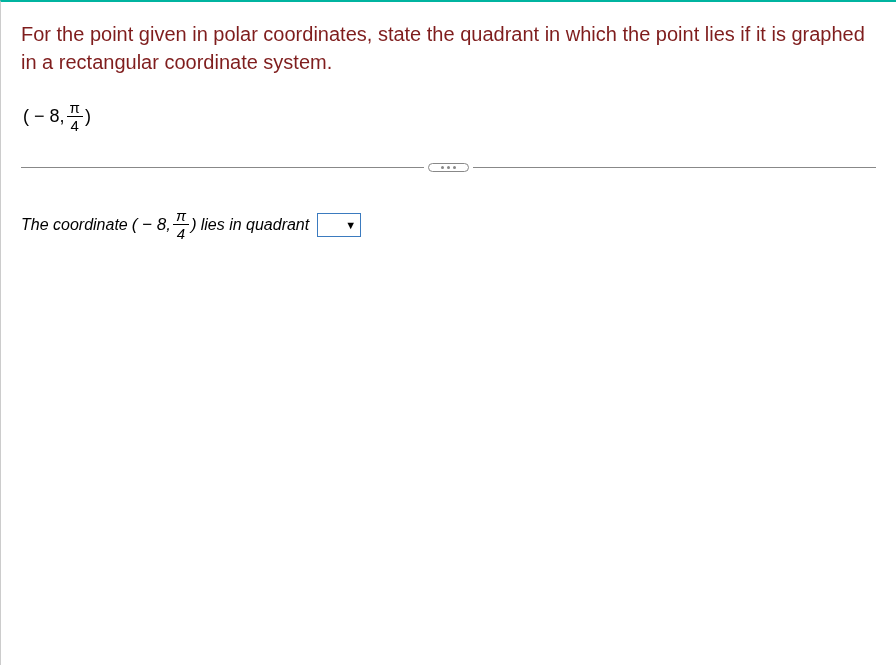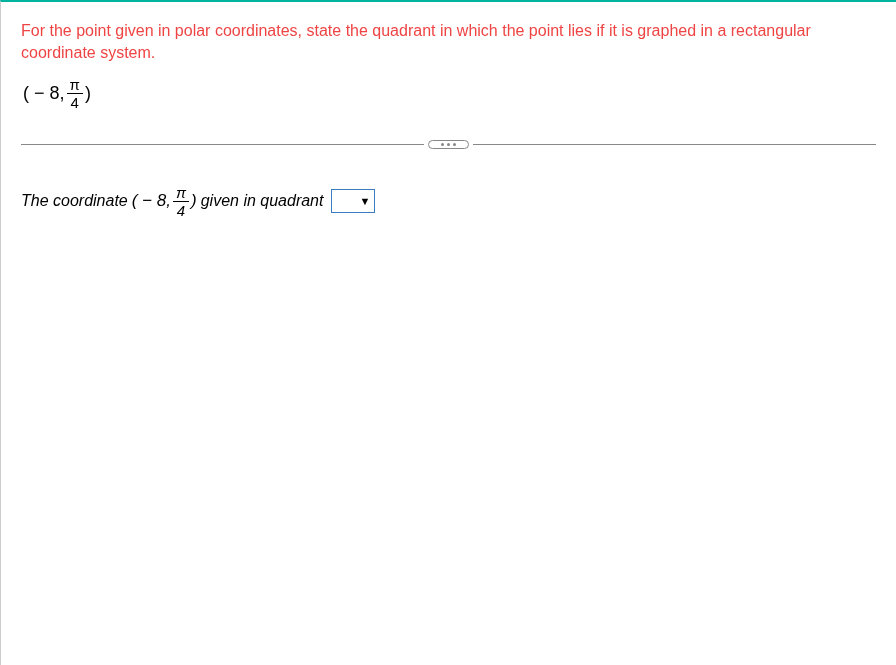--- a/index.html
+++ b/index.html
@@ -15,24 +15,24 @@
       width: 896px;
       height: 665px;
       position: relative;
       border-top: 2px solid #00b4a0;
       border-left: 1px solid #ccc;
     }
     .content-area {
       padding: 18px 20px;
     }
     .question-text {
-      font-size: 16px;
+      font-size: 20px;
       line-height: 1.4;
-      color: #ef4444;
-      margin-bottom: 12px;
+      color: #7f1d1d;
+      margin-bottom: 24px;
     }
     .polar-coord {
       font-size: 18px;
       display: inline-flex;
       align-items: center;
       margin-bottom: 30px;
       margin-left: 2px;
     }
     .fraction {
       display: inline-flex;
@@ -135,19 +135,19 @@
   <div class="answer-line">
     <span>The coordinate</span>
     <span class="polar-inline">
       <span>( − 8,</span>
       <span class="fraction">
         <span class="frac-num">π</span>
         <span class="frac-den">4</span>
       </span>
       <span>)</span>
     </span>
-    <span>given in quadrant</span>
+    <span>lies in quadrant</span>
     <span class="dropdown">
       <span></span>
       <span class="dropdown-arrow">▼</span>
     </span>
   </div>
 </div>
 
 </body></html>

